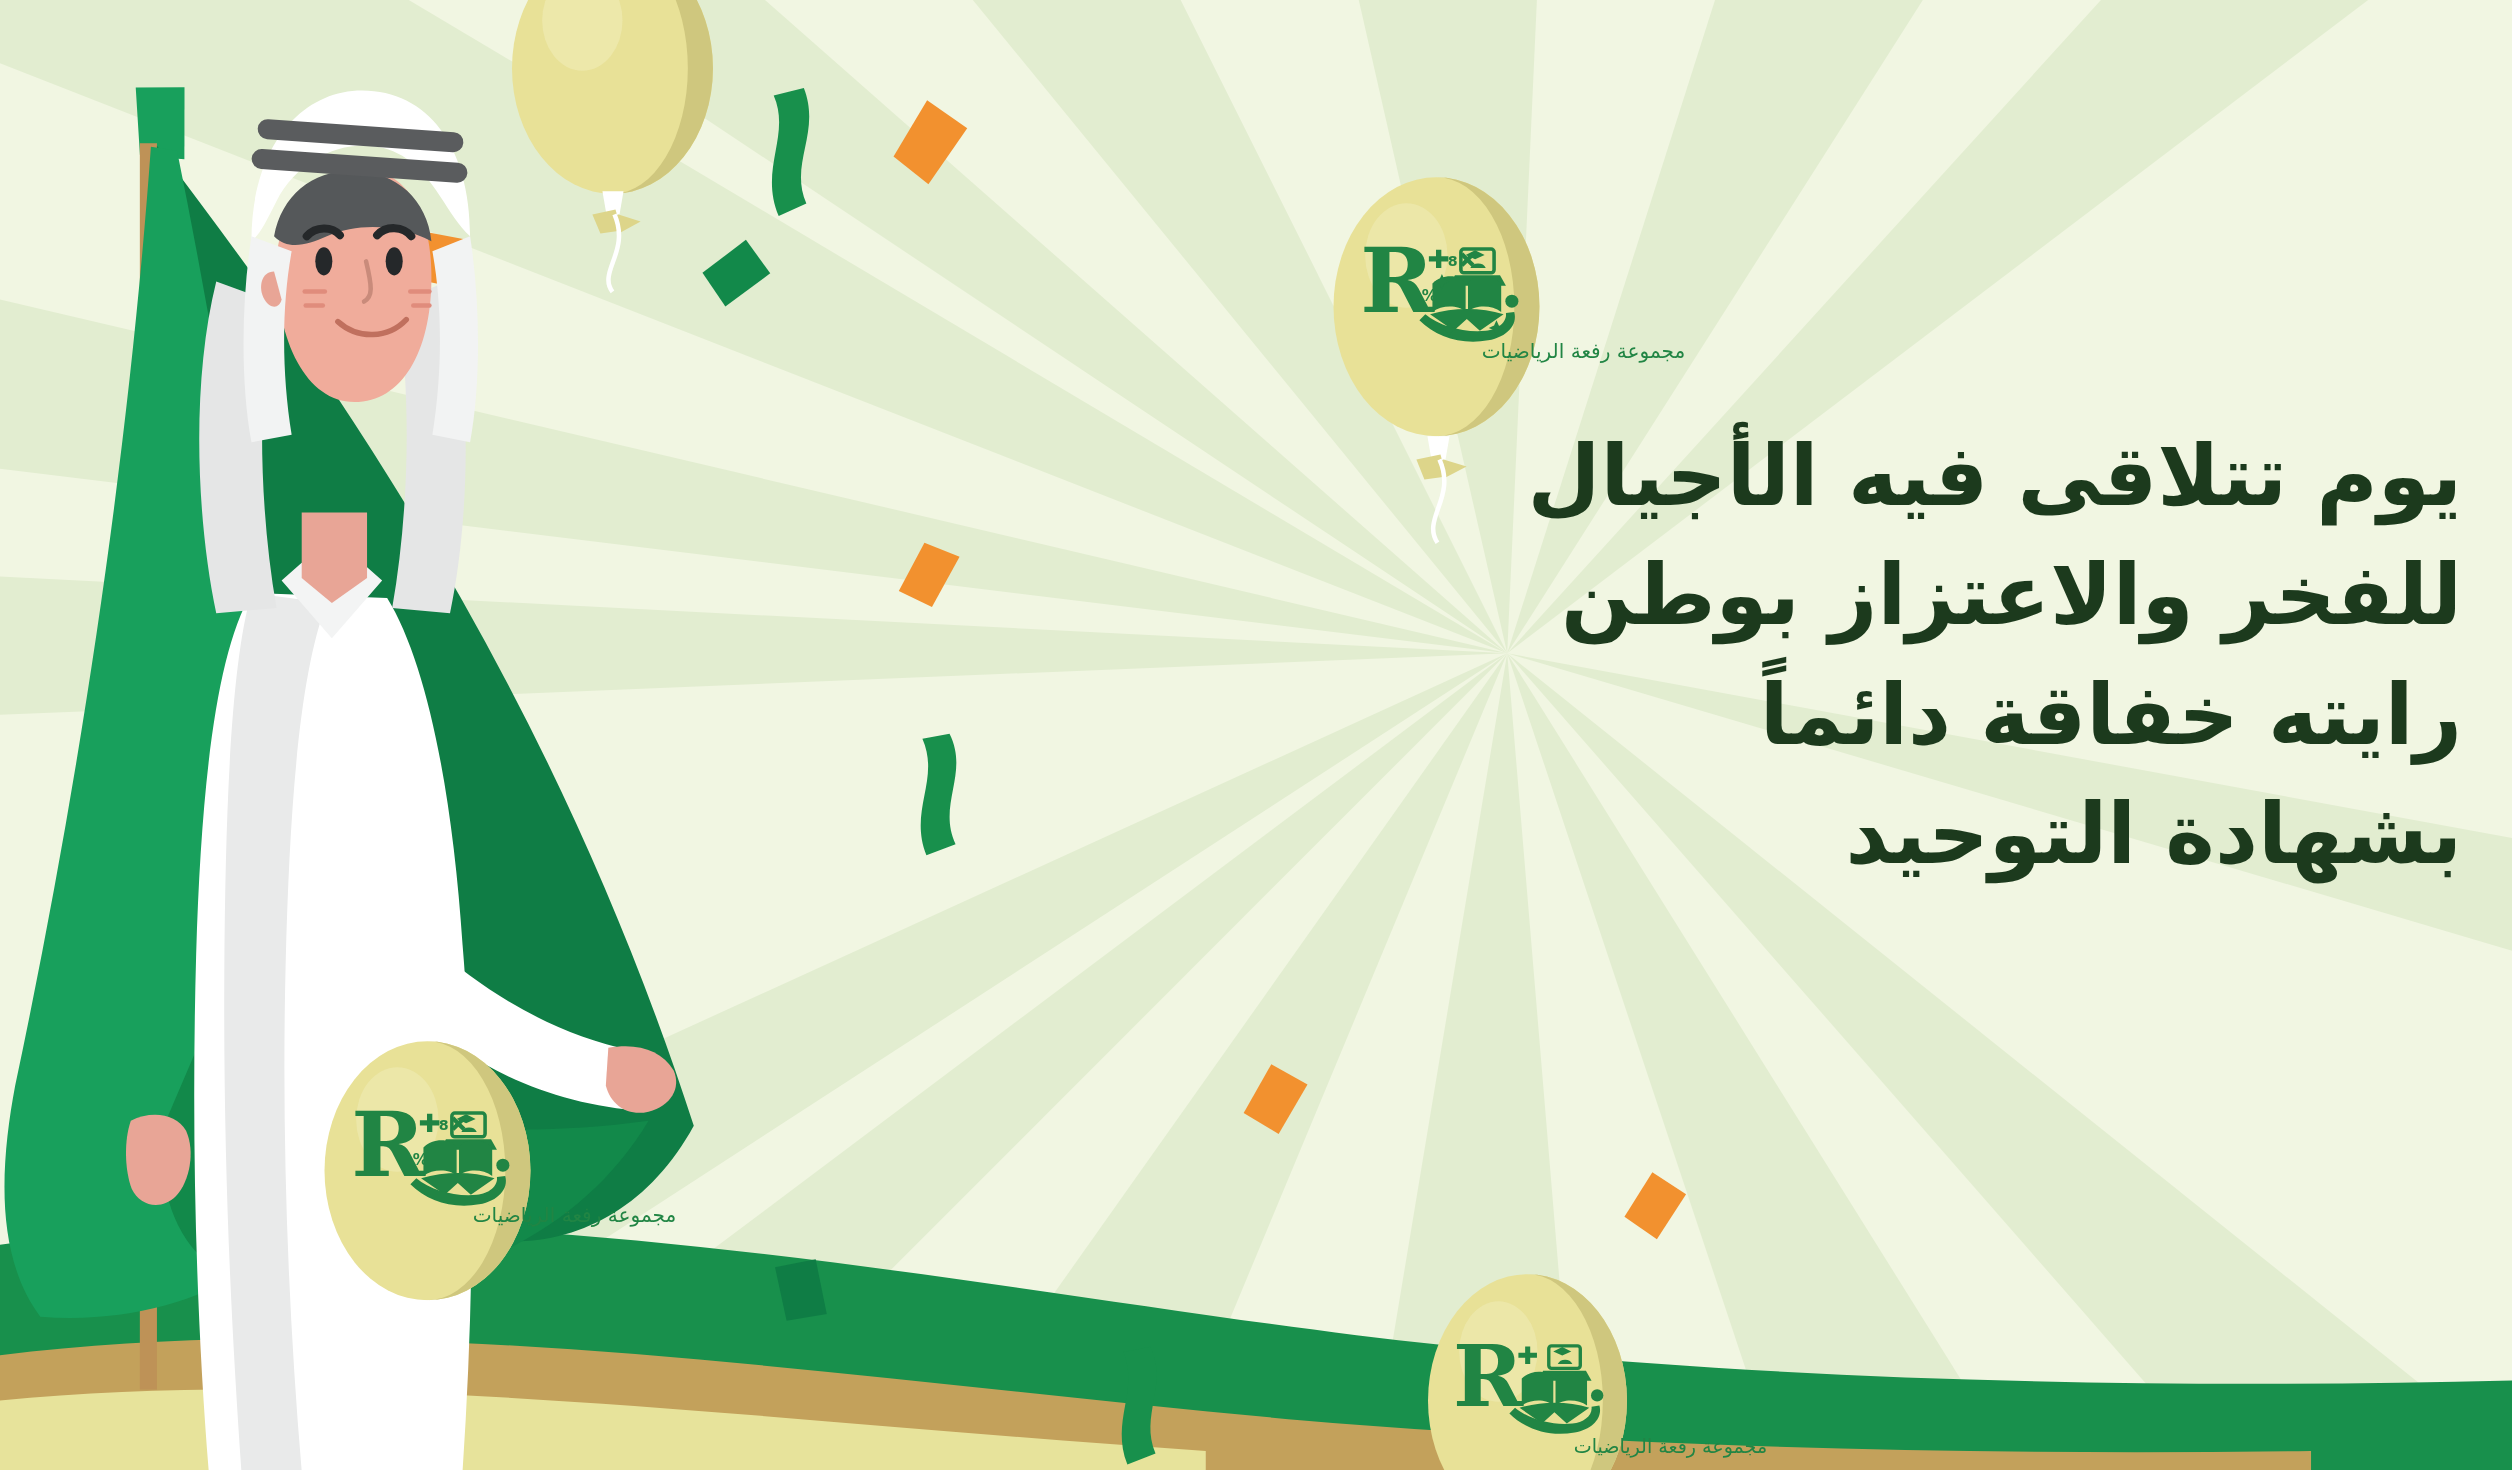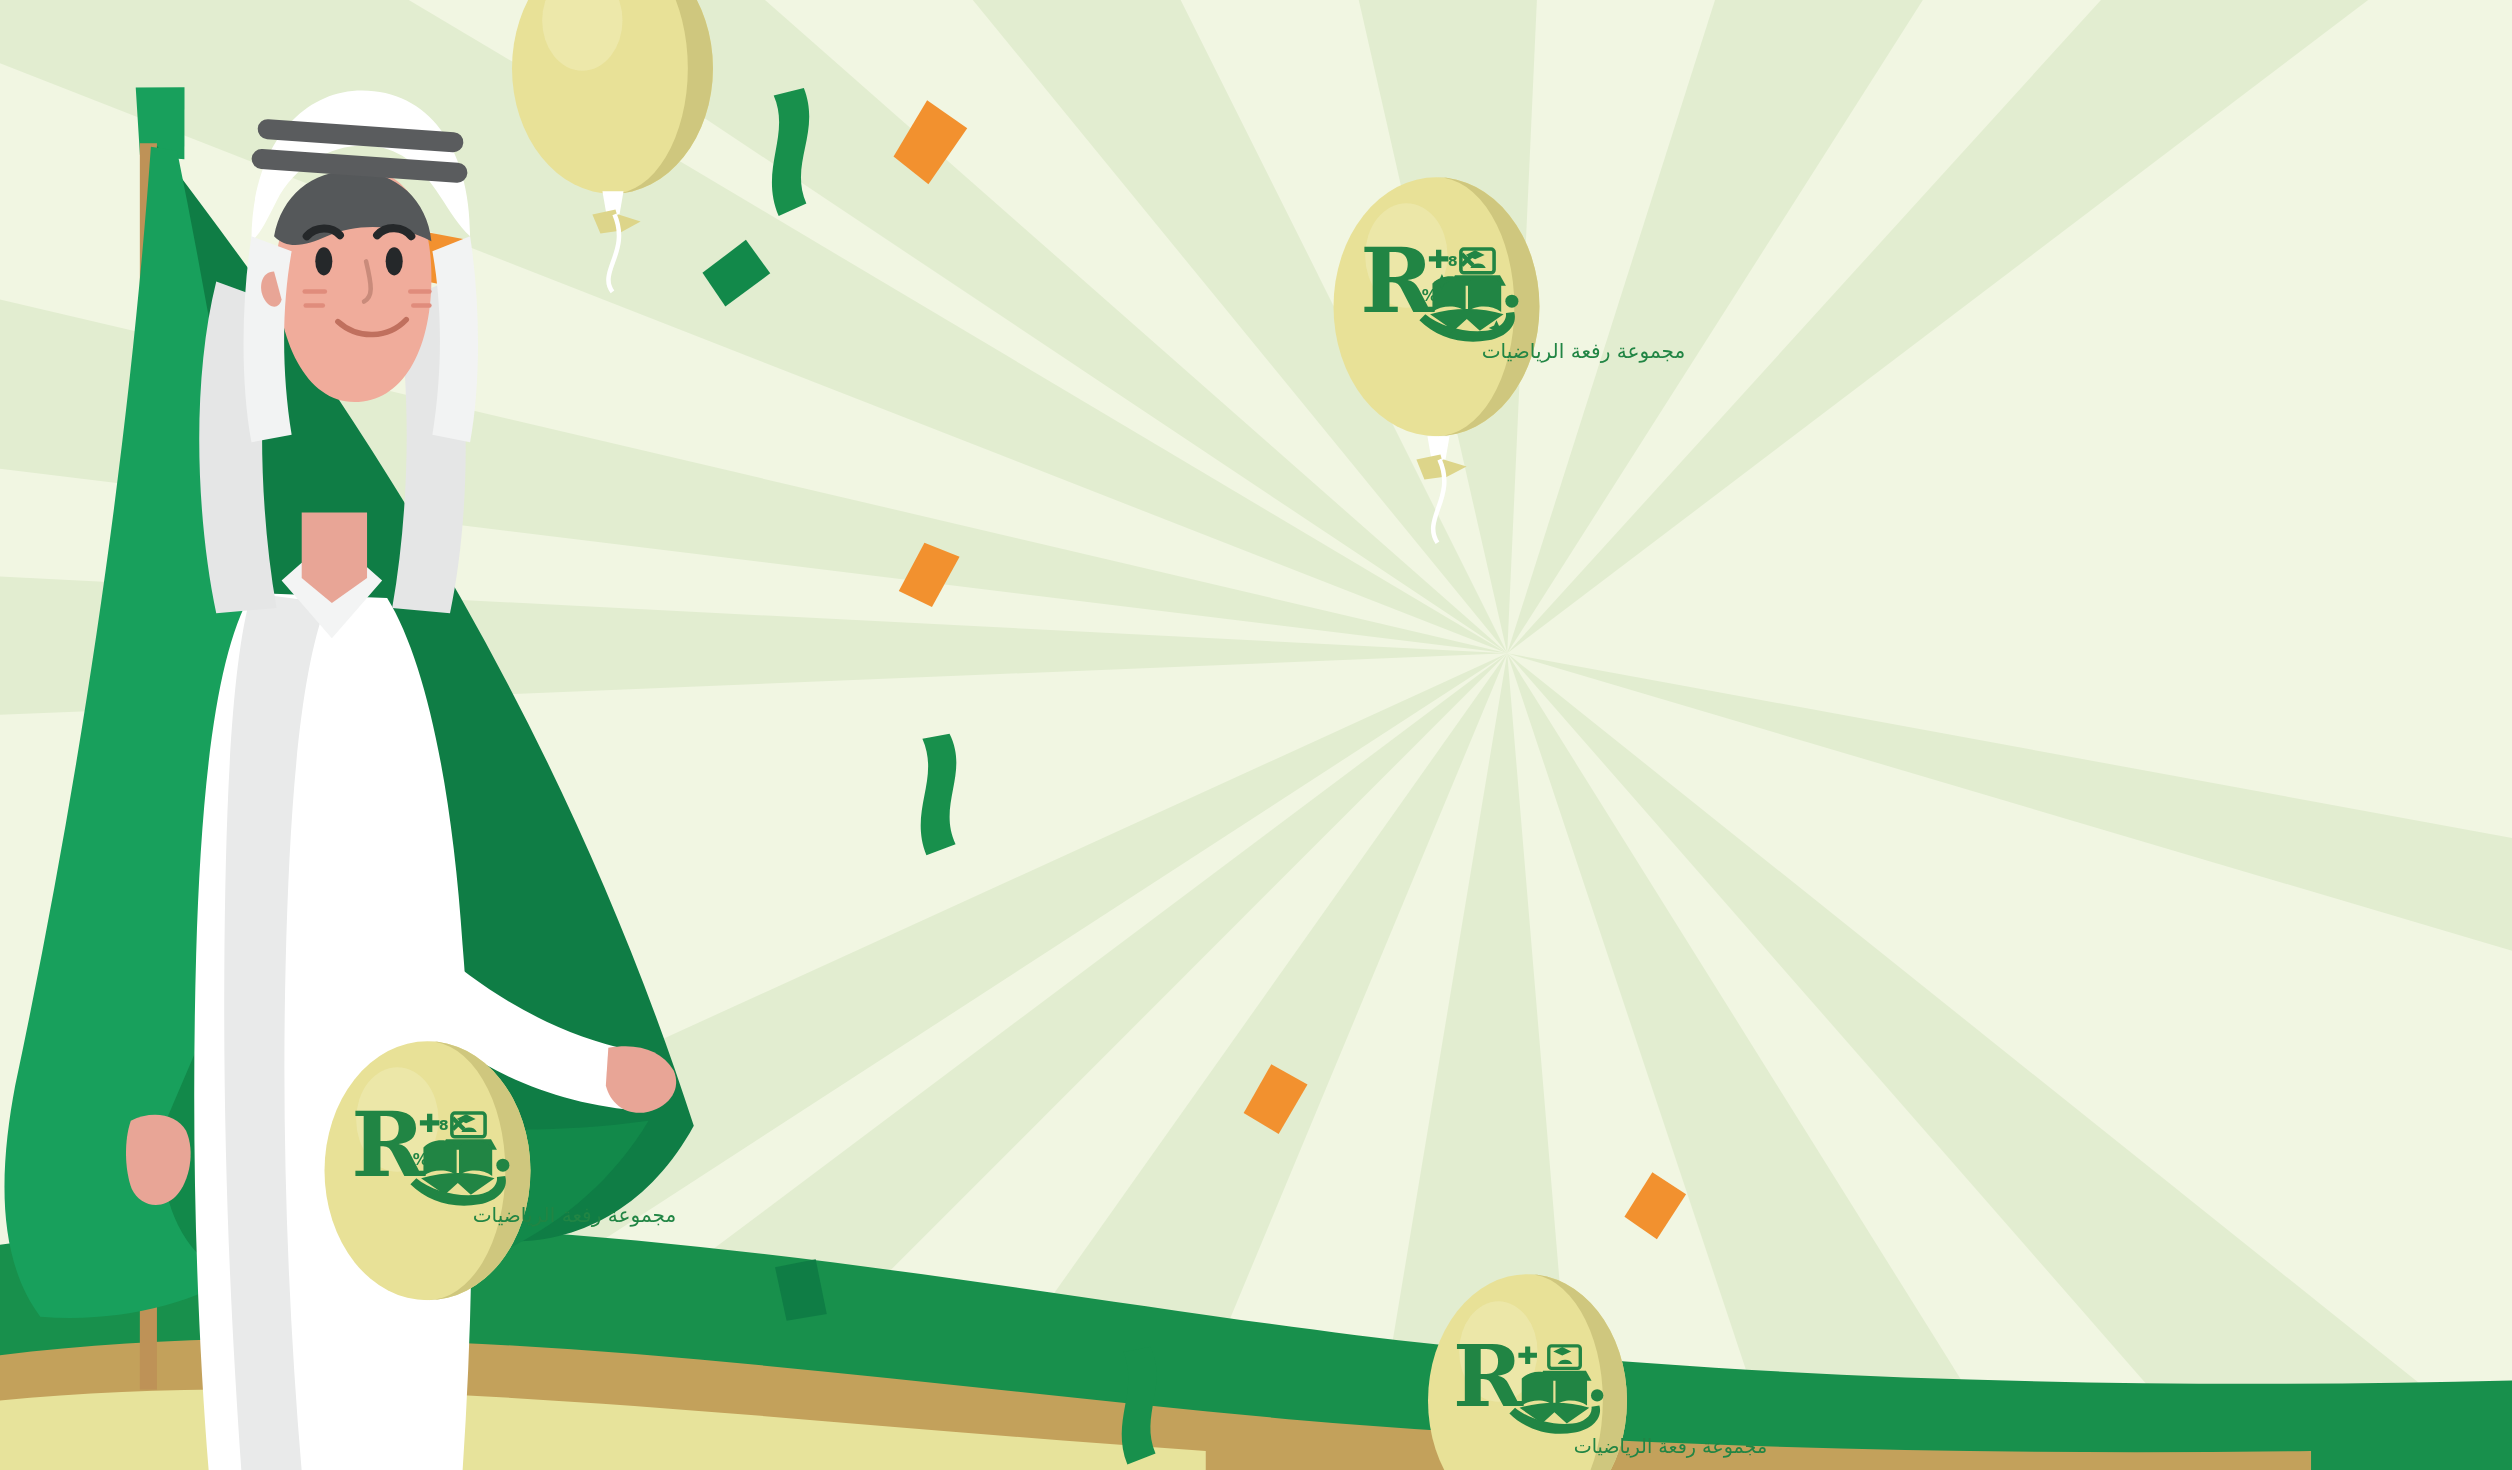--- a/index.html
+++ b/index.html
@@ -277,20 +277,26 @@
           <path d="M74,56 C84,40 114,40 130,56 L130,104 C114,92 86,92 74,104 Z" fill="#218544"></path>
           <path d="M10,108 C50,96 96,96 134,108 L94,136 L72,116 L50,136 Z" fill="#218544"></path>
           <path d="M-8,118 C20,146 62,160 108,152 C140,146 158,126 152,104 L138,106 C140,122 124,134 104,136 C68,140 26,128 2,108 Z" fill="#218544"></path>
           <circle cx="148" cy="86" r="11" fill="#218544"></circle>
         </g>
       </g>
       <text x="292" y="362" text-anchor="end" direction="rtl" font-family="DejaVu Sans,sans-serif" font-size="38" fill="#218544">مجموعة رفعة الرياضيات</text>
     </svg>
   </div>
 
+  <div class="headline">
+    <div>يوم تتلاقى فيه الأجيال</div>
+    <div>للفخر والاعتزاز بوطن</div>
+    <div>رايته خفاقة دائماً</div>
+    <div>بشهادة التوحيد</div>
+  </div>
 
   <div class="panel-wrap">
     <svg viewBox="0 0 2900 2927" preserveAspectRatio="none">
 
       <path d="M2900,120 C1600,120 1250,330 1180,620 C1120,860 960,1040 640,1200
                C960,1380 1120,1570 1180,1820 C1250,2130 1600,2370 2900,2370 Z" fill="#C9CFBC" opacity=".55"></path>
 
       <path d="M2900,170 C1640,170 1300,370 1230,650 C1175,880 1020,1050 720,1200
                C1020,1360 1175,1540 1230,1790 C1300,2090 1640,2320 2900,2320 Z" fill="#FFFFFF"></path>
 

